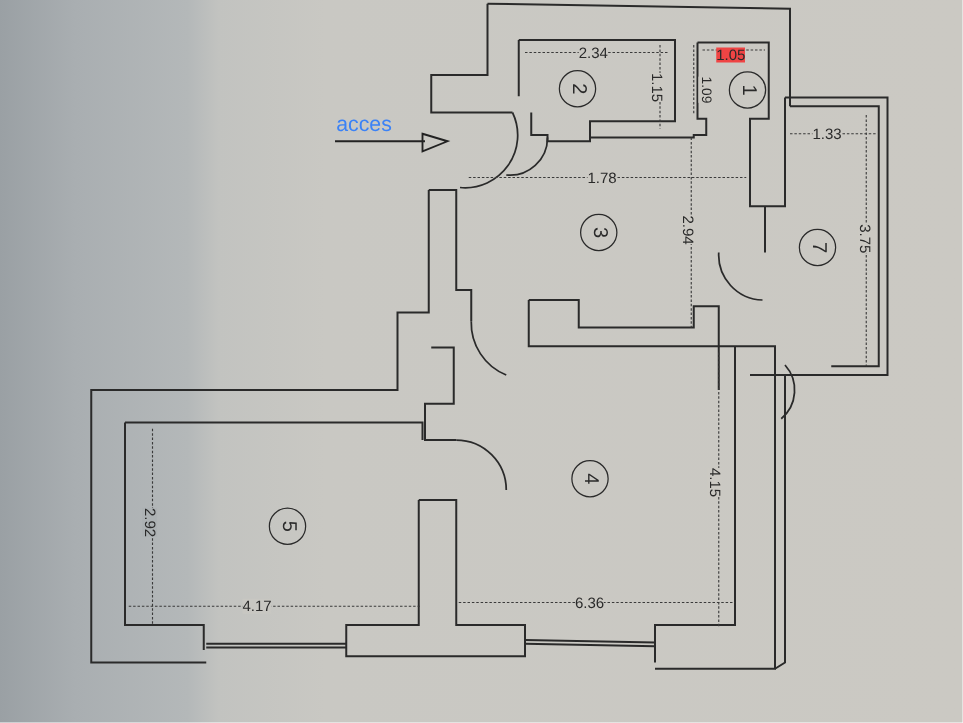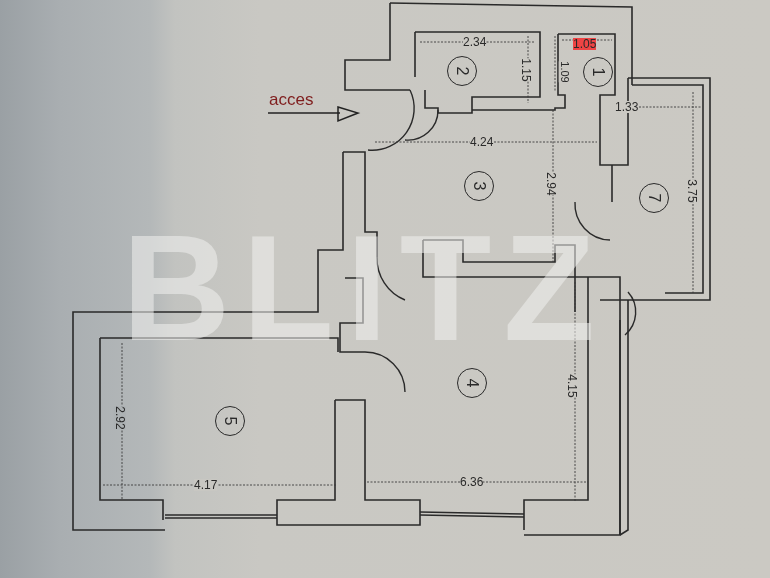--- a/index.html
+++ b/index.html
@@ -13,21 +13,21 @@
   .label {
     position: absolute; font-family: "Liberation Sans", sans-serif;
     color: #2a2a2a; font-size: 12px; line-height: 12px; white-space: nowrap;
   }
   .rot90 { transform: rotate(90deg); transform-origin: center center; }
   .room-tag {
     position: absolute; width: 28px; height: 28px; border: 1.3px solid #2a2a2a;
     border-radius: 50%; display: flex; align-items: center; justify-content: center;
     font-size: 16px; color: #2a2a2a; transform: rotate(90deg);
   }
-  .acces { position: absolute; left: 269px; top: 90px; font-size: 17px; color: #7f1d1d; }
+  .acces { position: absolute; left: 269px; top: 90px; font-size: 17px; color: #3b82f6; }
   .watermark {
     position: absolute; left: 122px; top: 228px; width: 525px; height: 120px;
     font-size: 150px; font-weight: bold; letter-spacing: 12px; line-height: 120px;
     color: rgba(240,240,238,0.55); font-family: "Liberation Sans", sans-serif;
     pointer-events: none;
   }
 </style>
 </head>
 <body>
 
@@ -95,36 +95,35 @@
       <line x1="103" y1="485" x2="336" y2="485"></line>
       <line x1="122" y1="343" x2="122" y2="500"></line>
     </g>
 
     <g stroke="#222" stroke-width="1.5" fill="none">
       <line x1="268" y1="113" x2="340" y2="113"></line>
       <polygon points="338,107 358,113 338,121"></polygon>
     </g>
   </svg>
 
-  <div class="watermark">BLITZ</div>
 
   <div class="acces">acces</div>
 
   <div class="room-tag" style="left:583px;top:57px;">1</div>
   <div class="room-tag" style="left:447px;top:56px;">2</div>
   <div class="room-tag" style="left:464px;top:171px;">3</div>
   <div class="room-tag" style="left:457px;top:368px;">4</div>
   <div class="room-tag" style="left:215px;top:406px;">5</div>
   <div class="room-tag" style="left:639px;top:183px;">7</div>
 
   <div class="label" style="left:463px;top:36px;background:#cbc9c3;text-align:right;">2.34</div>
   <div class="label rot90" style="left:514px;top:64px;background:#cbc9c3;">1.15</div>
   <div class="label" style="left:573px;top:38px;background:#ef4444;">1.05</div>
   <div class="label rot90" style="left:554px;top:66px;font-size:11px;background:#cbc9c3;">1.09</div>
-  <div class="label" style="left:470px;top:136px;background:#cbc9c3;">4.24</div>
+  <div class="label" style="left:470px;top:136px;background:#cbc9c3;">1.78</div>
   <div class="label rot90" style="left:539px;top:178px;background:#cbc9c3;">2.94</div>
-  <div class="label" style="left:615px;top:101px;background:#cbc9c3;">1.33</div>
+  <div class="label" style="left:650px;top:101px;background:#cbc9c3;">1.33</div>
   <div class="label rot90" style="left:680px;top:185px;background:#cbc9c3;">3.75</div>
   <div class="label rot90" style="left:560px;top:380px;background:#cbc9c3;">4.15</div>
   <div class="label" style="left:460px;top:476px;background:#cbc9c3;">6.36</div>
   <div class="label" style="left:194px;top:479px;background:#c8c7c2;">4.17</div>
   <div class="label rot90" style="left:108px;top:412px;background:#acb1b3;">2.92</div>
 </div>
 
 </body></html>

